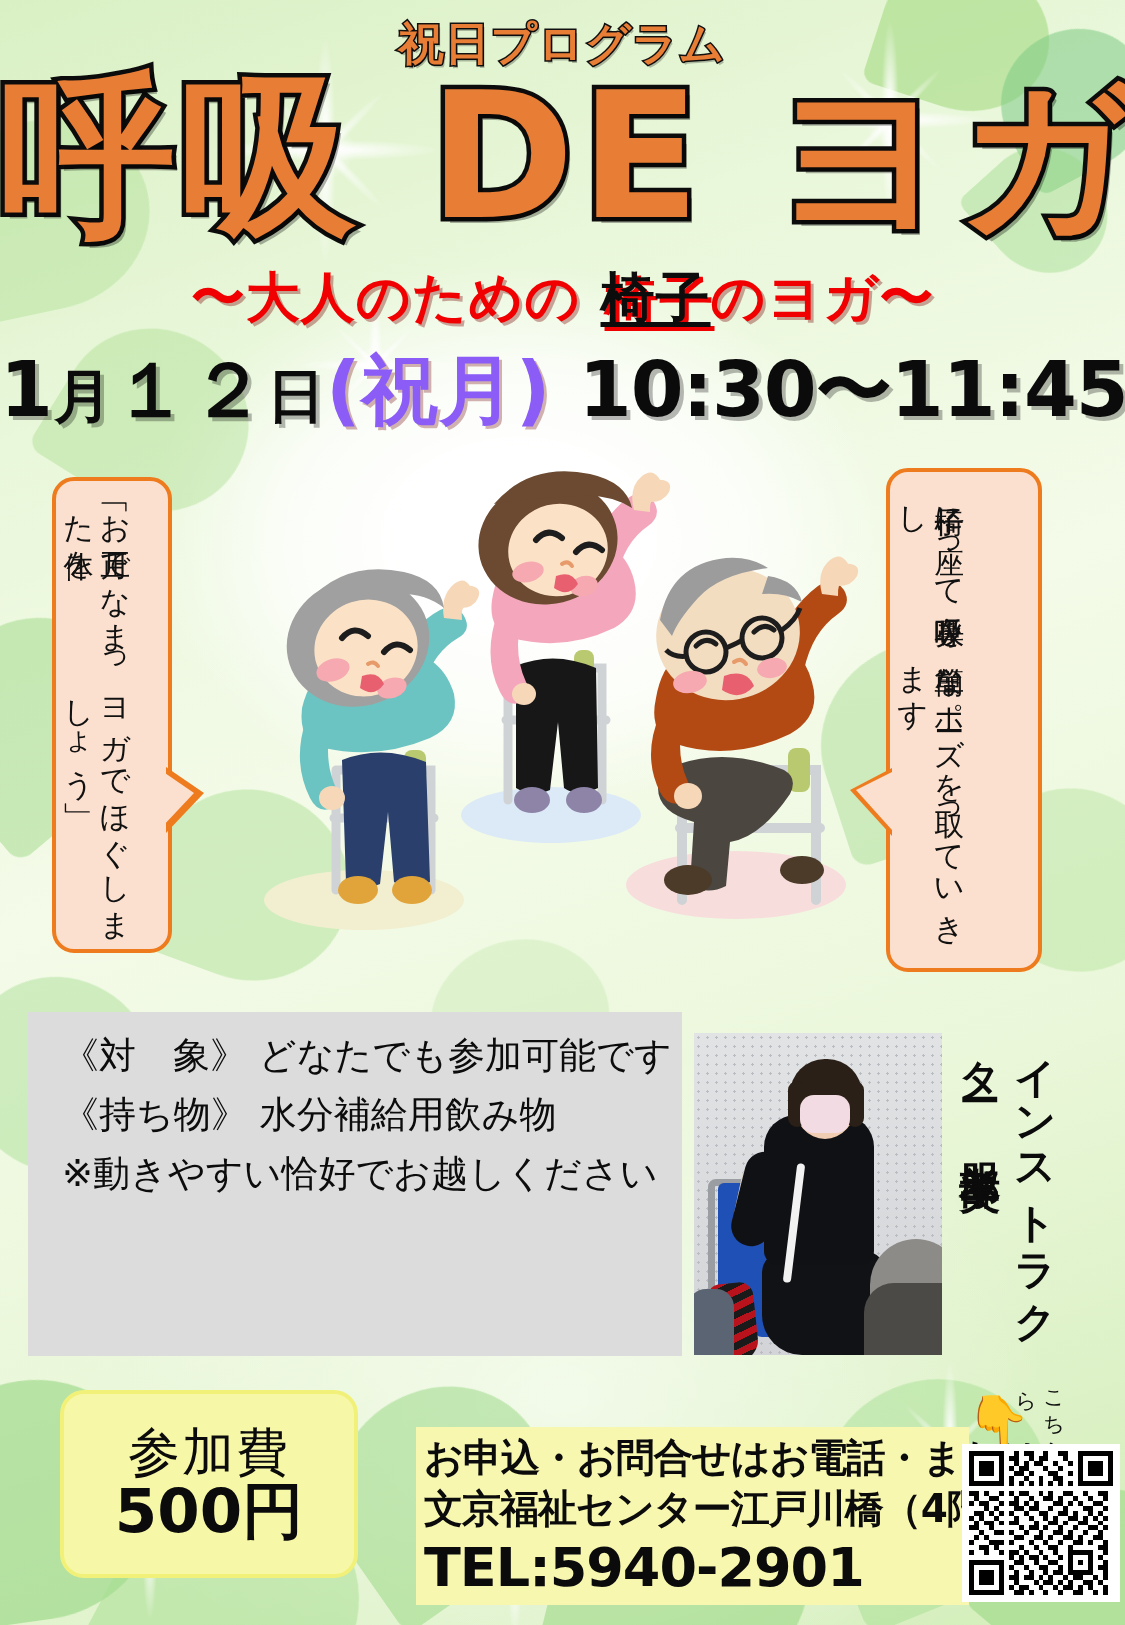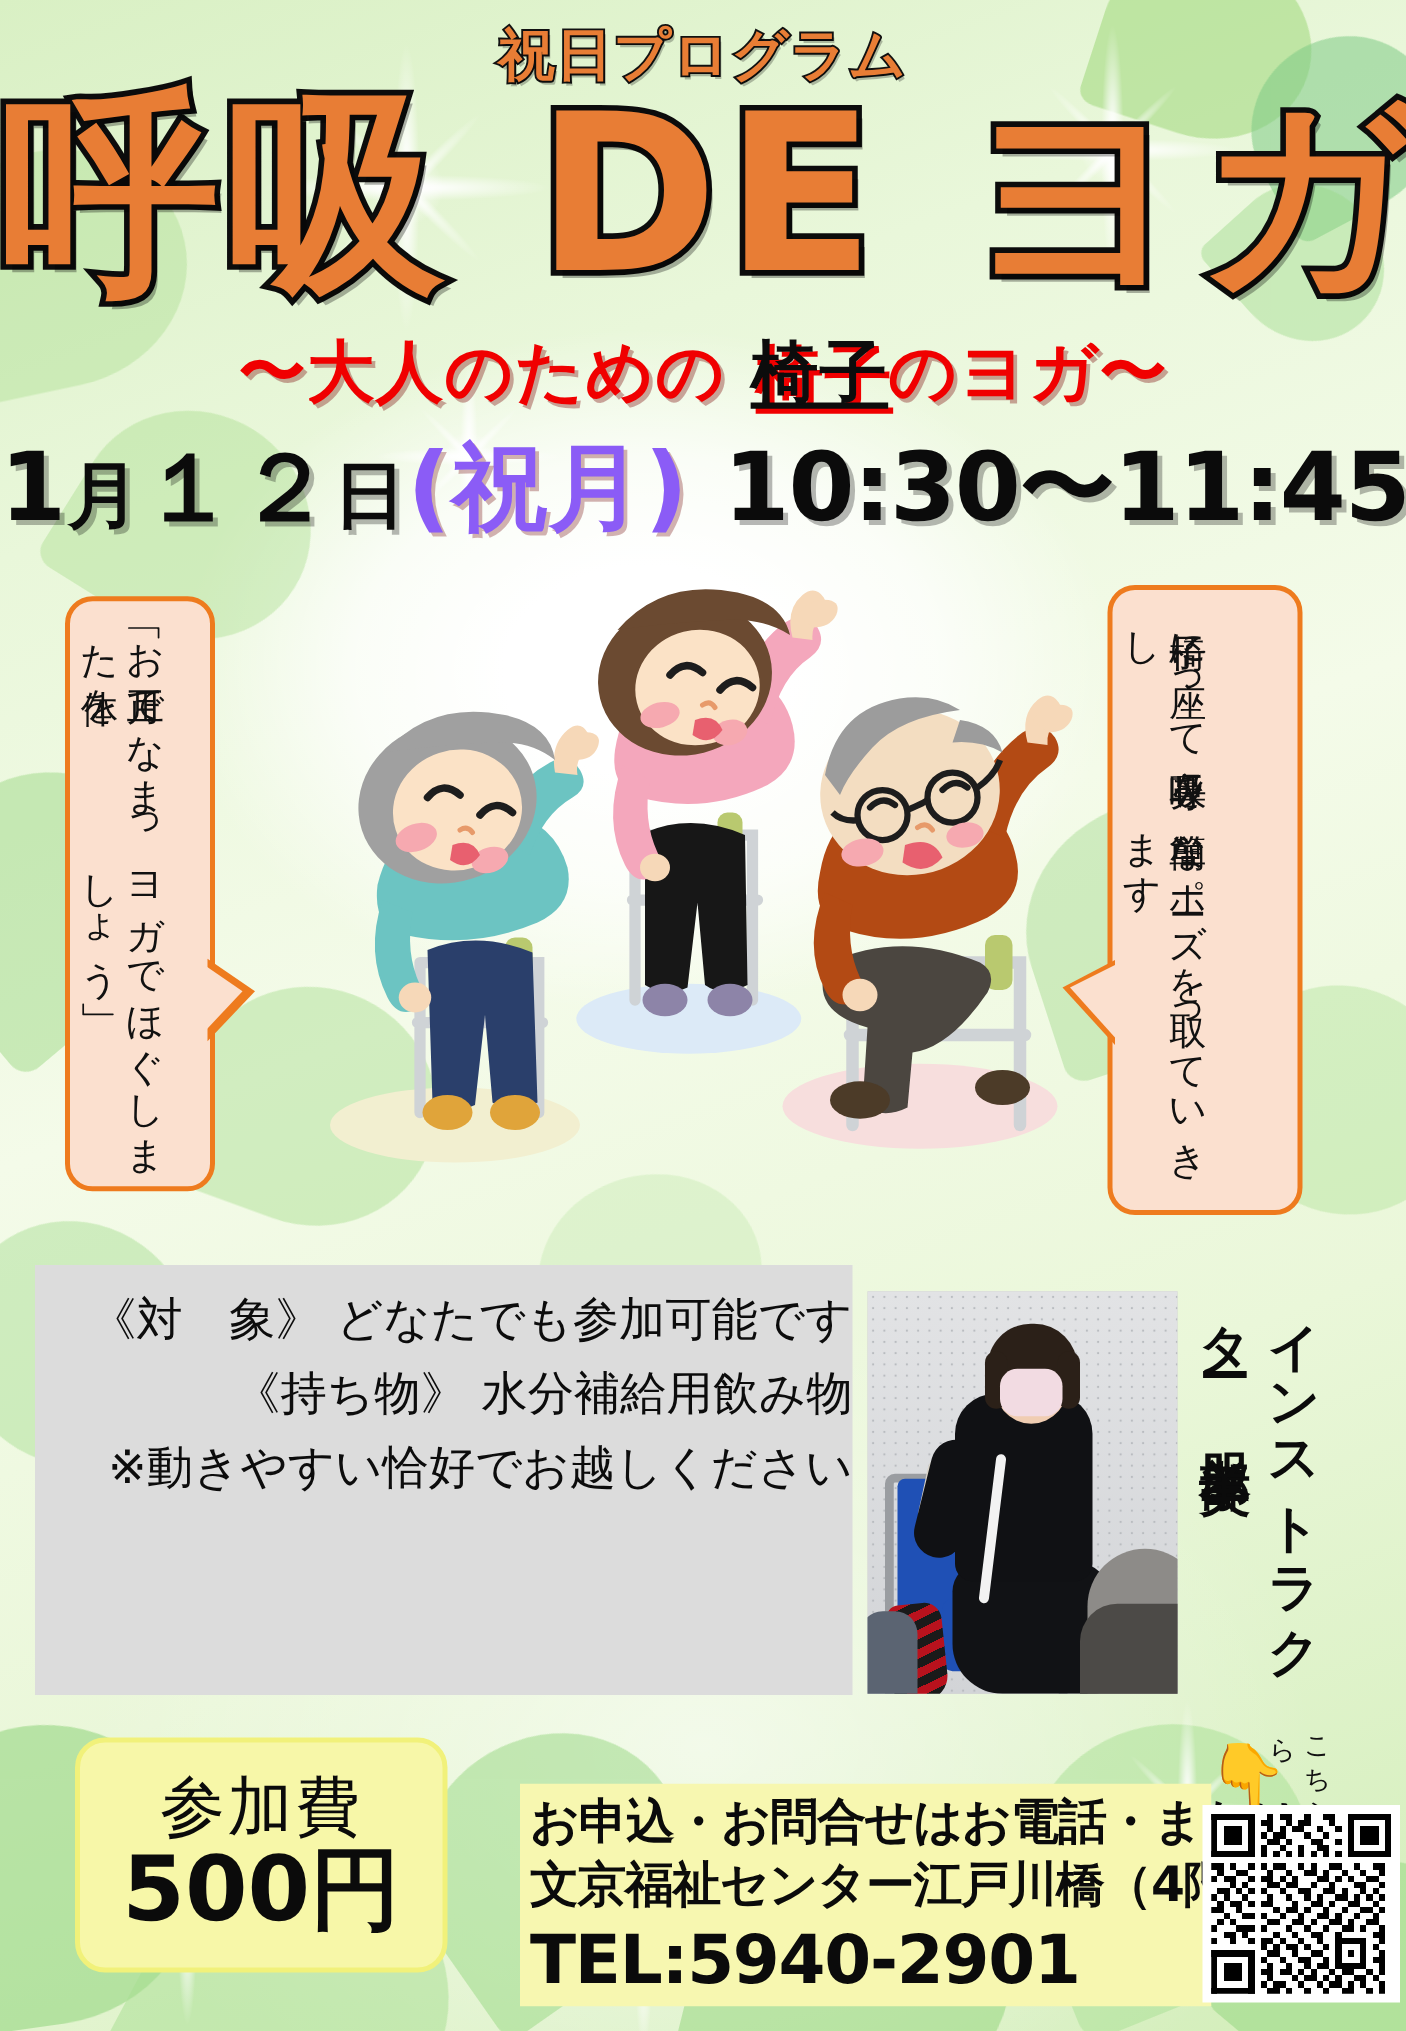--- a/index.html
+++ b/index.html
@@ -106,21 +106,21 @@
     border-top:18px solid transparent;border-bottom:40px solid transparent;
     border-right:36px solid #fbe0cf;
   }
 
   
   .illus{position:absolute;left:216px;top:470px;width:676px;height:500px;}
 
   
   .infobox{
     position:absolute;left:28px;top:1012px;width:654px;height:344px;
-    background:#dcdcdc;padding:14px 0 0 0;box-sizing:border-box;text-align:right;
+    background:#dcdcdc;padding:14px 0 0 0;box-sizing:border-box;
   }
   .infobox .line{
     font-size:37px;line-height:1.0;color:#0c0c0c;padding:11px 0 11px 34px;white-space:nowrap;
   }
   .infobox .line.ind{padding-left:218px;}
   .infobox .line b{font-weight:bold;}
   .infobox .lbl{letter-spacing:0px;}
 
   
   .photo{
@@ -156,21 +156,21 @@
     font-size:41px;line-height:1.35;font-weight:bold;color:#0b0b0b;letter-spacing:2px;
   }
 
   
   .feebox{
     position:absolute;left:60px;top:1390px;width:290px;height:180px;
     background:#f7f7a8;border:4px solid #f1f17a;border-radius:24px;
     display:flex;flex-direction:column;align-items:center;justify-content:center;
   }
   .feebox .fee-lbl{font-size:52px;font-weight:normal;color:#0b0b0b;letter-spacing:2px;line-height:1.05;}
-  .feebox .fee-val{font-size:72px;font-weight:bold;color:#0b0b0b;letter-spacing:0px;line-height:1.05;}
+  .feebox .fee-val{font-size:61px;font-weight:bold;color:#0b0b0b;letter-spacing:0px;line-height:1.05;}
 
   .contactbox{
     position:absolute;left:416px;top:1427px;width:553px;height:178px;background:#f7f7b0;
     padding:6px 0 0 8px;box-sizing:border-box;
   }
   .contactbox .c1{font-size:39px;font-weight:bold;color:#0b0b0b;white-space:nowrap;line-height:1.3;letter-spacing:-1px;}
   .contactbox .c2{font-size:39px;font-weight:bold;color:#0b0b0b;white-space:nowrap;line-height:1.3;letter-spacing:-1px;}
   .contactbox .c3{font-size:54px;font-weight:bold;color:#0b0b0b;white-space:nowrap;line-height:1.25;letter-spacing:-1px;}
 
   .kochira{

